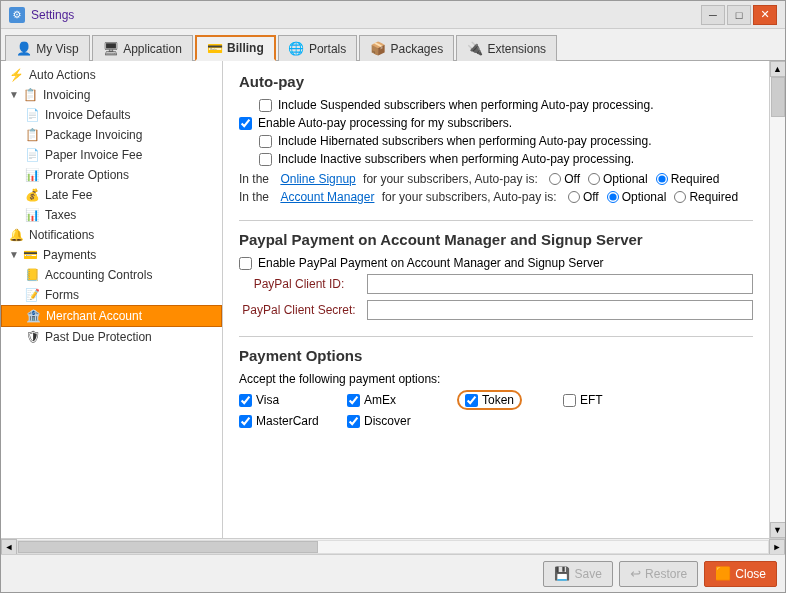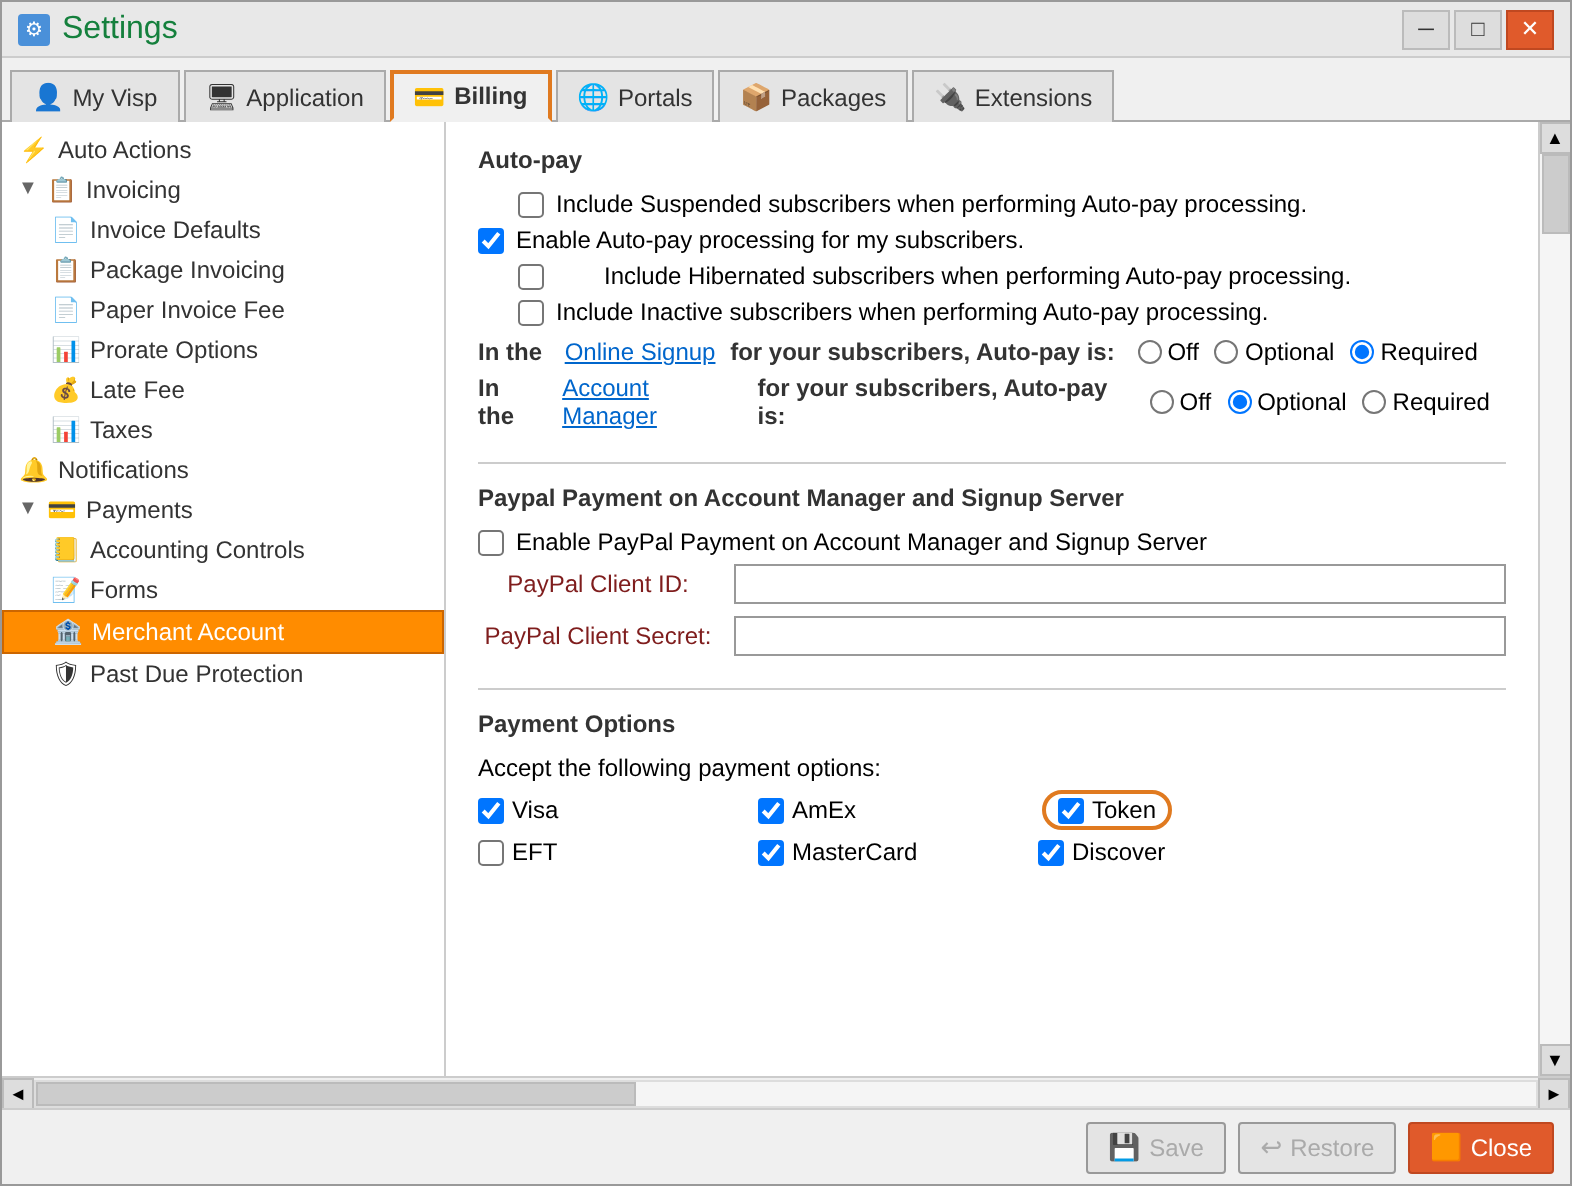--- a/index.html
+++ b/index.html
@@ -31,22 +31,22 @@
     .title-bar-icon {
       width: 16px; height: 16px;
       margin-right: 6px;
       background: #4a90d9;
       border-radius: 2px;
       display: flex; align-items: center; justify-content: center;
       color: white; font-size: 10px;
     }
     .title-bar-text {
       flex: 1;
-      font-size: 16px;
-      color: #15803d;
+      font-size: 12px;
+      color: #4c1d95;
     }
     .title-bar-buttons {
       display: flex; gap: 2px;
     }
     .title-btn {
       width: 24px; height: 20px;
       background: #ddd;
       border: 1px solid #bbb;
       cursor: pointer;
       display: flex; align-items: center; justify-content: center;
@@ -165,21 +165,21 @@
     }
     .scroll-thumb {
       width: 14px;
       height: 40px;
       background: #ccc;
       border: 1px solid #bbb;
       margin: 0 auto;
     }
 
     .section-title {
-      font-size: 12px;
+      font-size: 15px;
       font-weight: 600;
       color: #333;
       margin-bottom: 8px;
     }
     .section {
       margin-bottom: 16px;
     }
     .checkbox-row {
       display: flex;
       align-items: center;
@@ -192,21 +192,20 @@
     }
     .radio-row {
       display: flex;
       align-items: center;
       font-size: 12px;
       margin-bottom: 4px;
     }
     .radio-row span.label-text {
       color: #333;
       margin-right: 8px;
-      font-weight: bold;
     }
     .radio-row .link-text {
       color: #0066cc;
       text-decoration: underline;
       cursor: pointer;
       margin-right: 4px;
     }
     .radio-option {
       display: flex; align-items: center;
       margin-right: 8px;
@@ -242,21 +241,21 @@
       padding: 0 4px;
     }
     .payment-checkboxes {
       display: flex;
       flex-wrap: wrap;
       gap: 4px 0;
     }
     .payment-check-item {
       display: flex;
       align-items: center;
-      width: 140px;
+      width: 108px;
       font-size: 12px;
     }
     .payment-check-item input[type=checkbox] {
       margin-right: 4px;
       width: 13px; height: 13px;
     }
     .token-highlight {
       border: 2px solid #14b8a6;
       border-radius: 20px;
       padding: 1px 6px;
@@ -462,21 +461,21 @@
         <div class="checkbox-row" style="padding-left:20px;">
           <input type="checkbox" style="">
           <span>Include Suspended subscribers when performing Auto-pay processing.</span>
         </div>
 
         <div class="checkbox-row">
           <input type="checkbox" checked="" style="">
           <span>Enable Auto-pay processing for my subscribers.</span>
         </div>
 
-        <div class="checkbox-row" style="padding-left:20px;gap:24px;">
+        <div class="checkbox-row" style="padding-left:20px;">
           <input type="checkbox" style="">
           <span>Include Hibernated subscribers when performing Auto-pay processing.</span>
         </div>
 
         <div class="checkbox-row" style="padding-left:20px;">
           <input type="checkbox" style="">
           <span>Include Inactive subscribers when performing Auto-pay processing.</span>
         </div>
 
         <div class="radio-row" style="margin-top:6px;">

